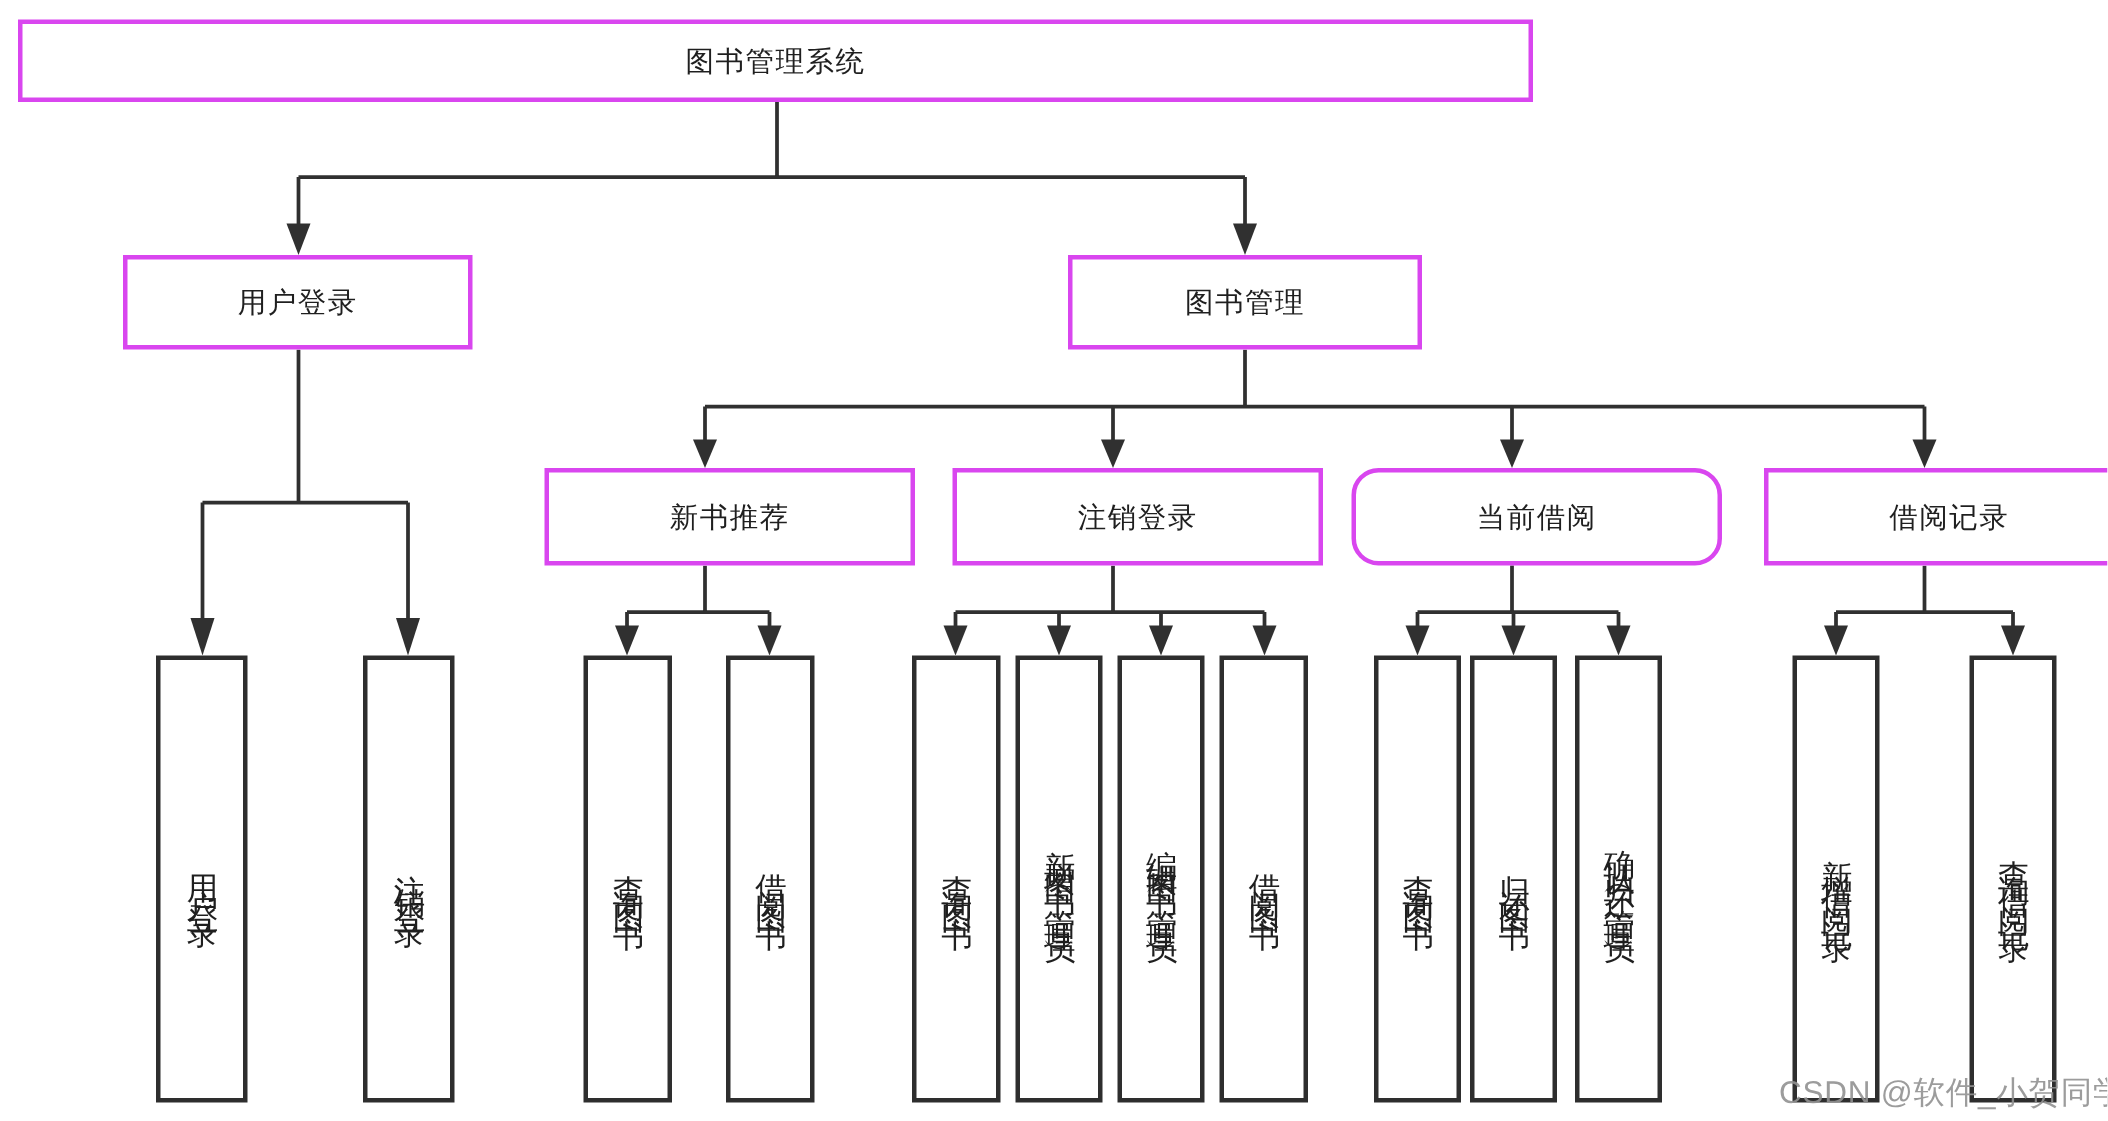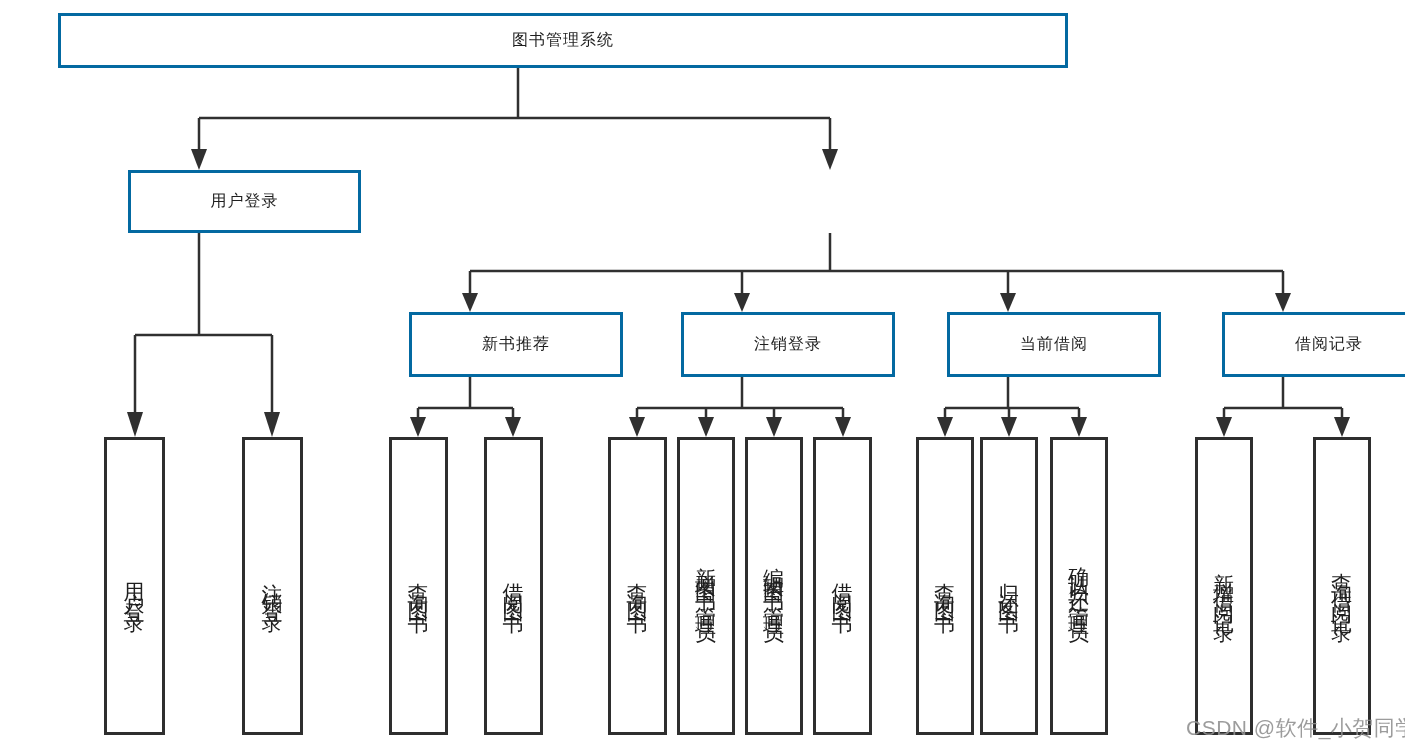--- a/index.html
+++ b/index.html
@@ -9,33 +9,32 @@
     background:#ffffff;
     font-family:"Liberation Sans","DejaVu Sans",sans-serif;
     color:#1f1f1f;
     overflow:hidden;
   }
   #wires{position:absolute;left:0;top:0;z-index:0;}
   .node{
     position:absolute;
     box-sizing:border-box;
     background:#ffffff;
-    border:3px solid #0369a1;
+    border:3px solid #d946ef;
     display:flex;align-items:center;justify-content:center;
-    font-size:16px;
+    font-size:19px;
     letter-spacing:1px;
     z-index:1;
     white-space:nowrap;
-    margin-left:46px;
   }
   .root{left:12px;top:13px;width:1010px;height:55px;}
   .lv2a{left:82px;top:170px;width:233px;height:63px;}
   .lv2b{left:712px;top:170px;width:236px;height:63px;}
-  .lv3{top:312px;width:214px;height:65px;}
-  .l3a{left:363px;} .l3b{left:635px;} .l3c{left:901px;} .l3d{left:1176px;font-family:Liberation Serif, serif;}
+  .lv3{top:312px;width:247px;height:65px;}
+  .l3a{left:363px;} .l3b{left:635px;} .l3c{left:901px;border-radius:18px;} .l3d{left:1176px;font-family:Liberation Serif, serif;}
   .leaf{
     position:absolute;
     box-sizing:border-box;
     top:437px;height:298px;
     background:#ffffff;
     border:3px solid #2e2e2e;
     display:flex;align-items:center;justify-content:center;
     writing-mode:vertical-rl;
     text-orientation:mixed;
     font-size:21px;
@@ -102,20 +101,21 @@
       <polygon points="1001,417 1017,417 1009,437"></polygon>
       <polygon points="1071,417 1087,417 1079,437"></polygon>
       <polygon points="1216,417 1232,417 1224,437"></polygon>
       <polygon points="1334,417 1350,417 1342,437"></polygon>
     </g>
   </svg>
 
   <div class="node root">图书管理系统</div>
 
   <div class="node lv2a">用户登录</div>
+  <div class="node lv2b">图书管理</div>
 
   <div class="node lv3 l3a">新书推荐</div>
   <div class="node lv3 l3b">注销登录</div>
   <div class="node lv3 l3c">当前借阅</div>
   <div class="node lv3 l3d">借阅记录</div>
 
   <div class="leaf lf0">用户登录</div>
   <div class="leaf lf1">注销登录</div>
   <div class="leaf lf2">查询图书</div>
   <div class="leaf lf3">借阅图书</div>

